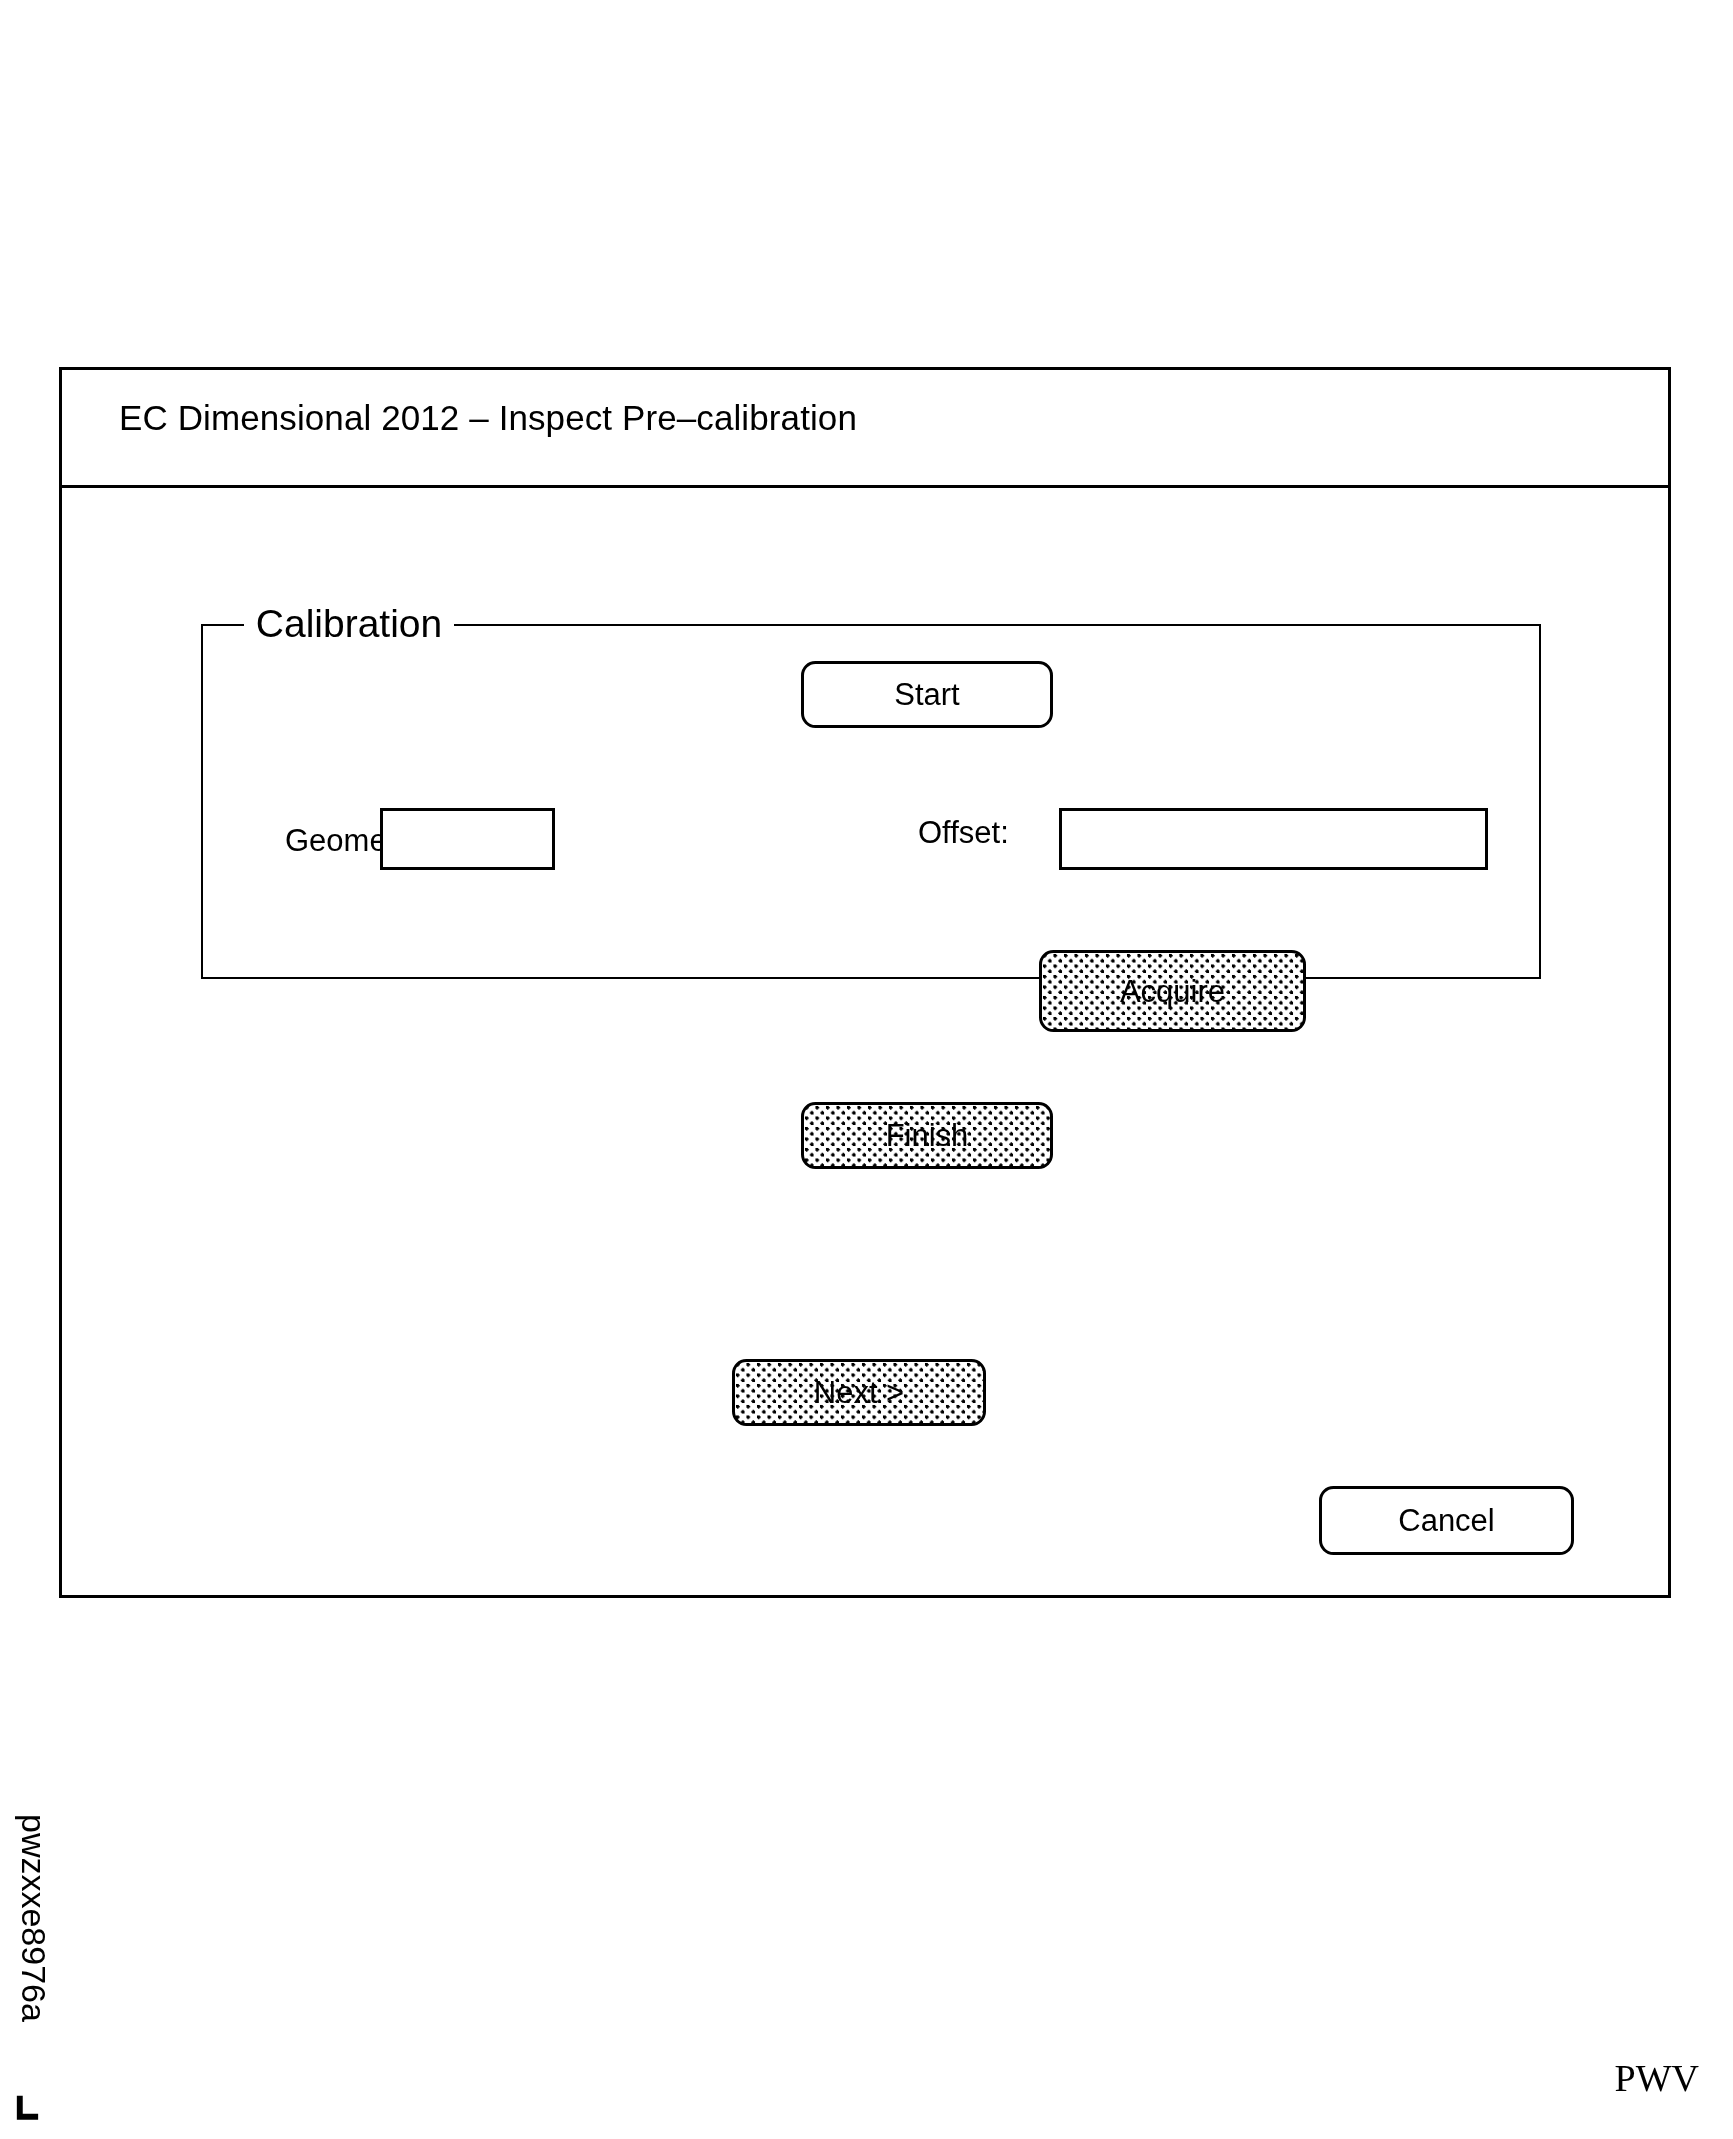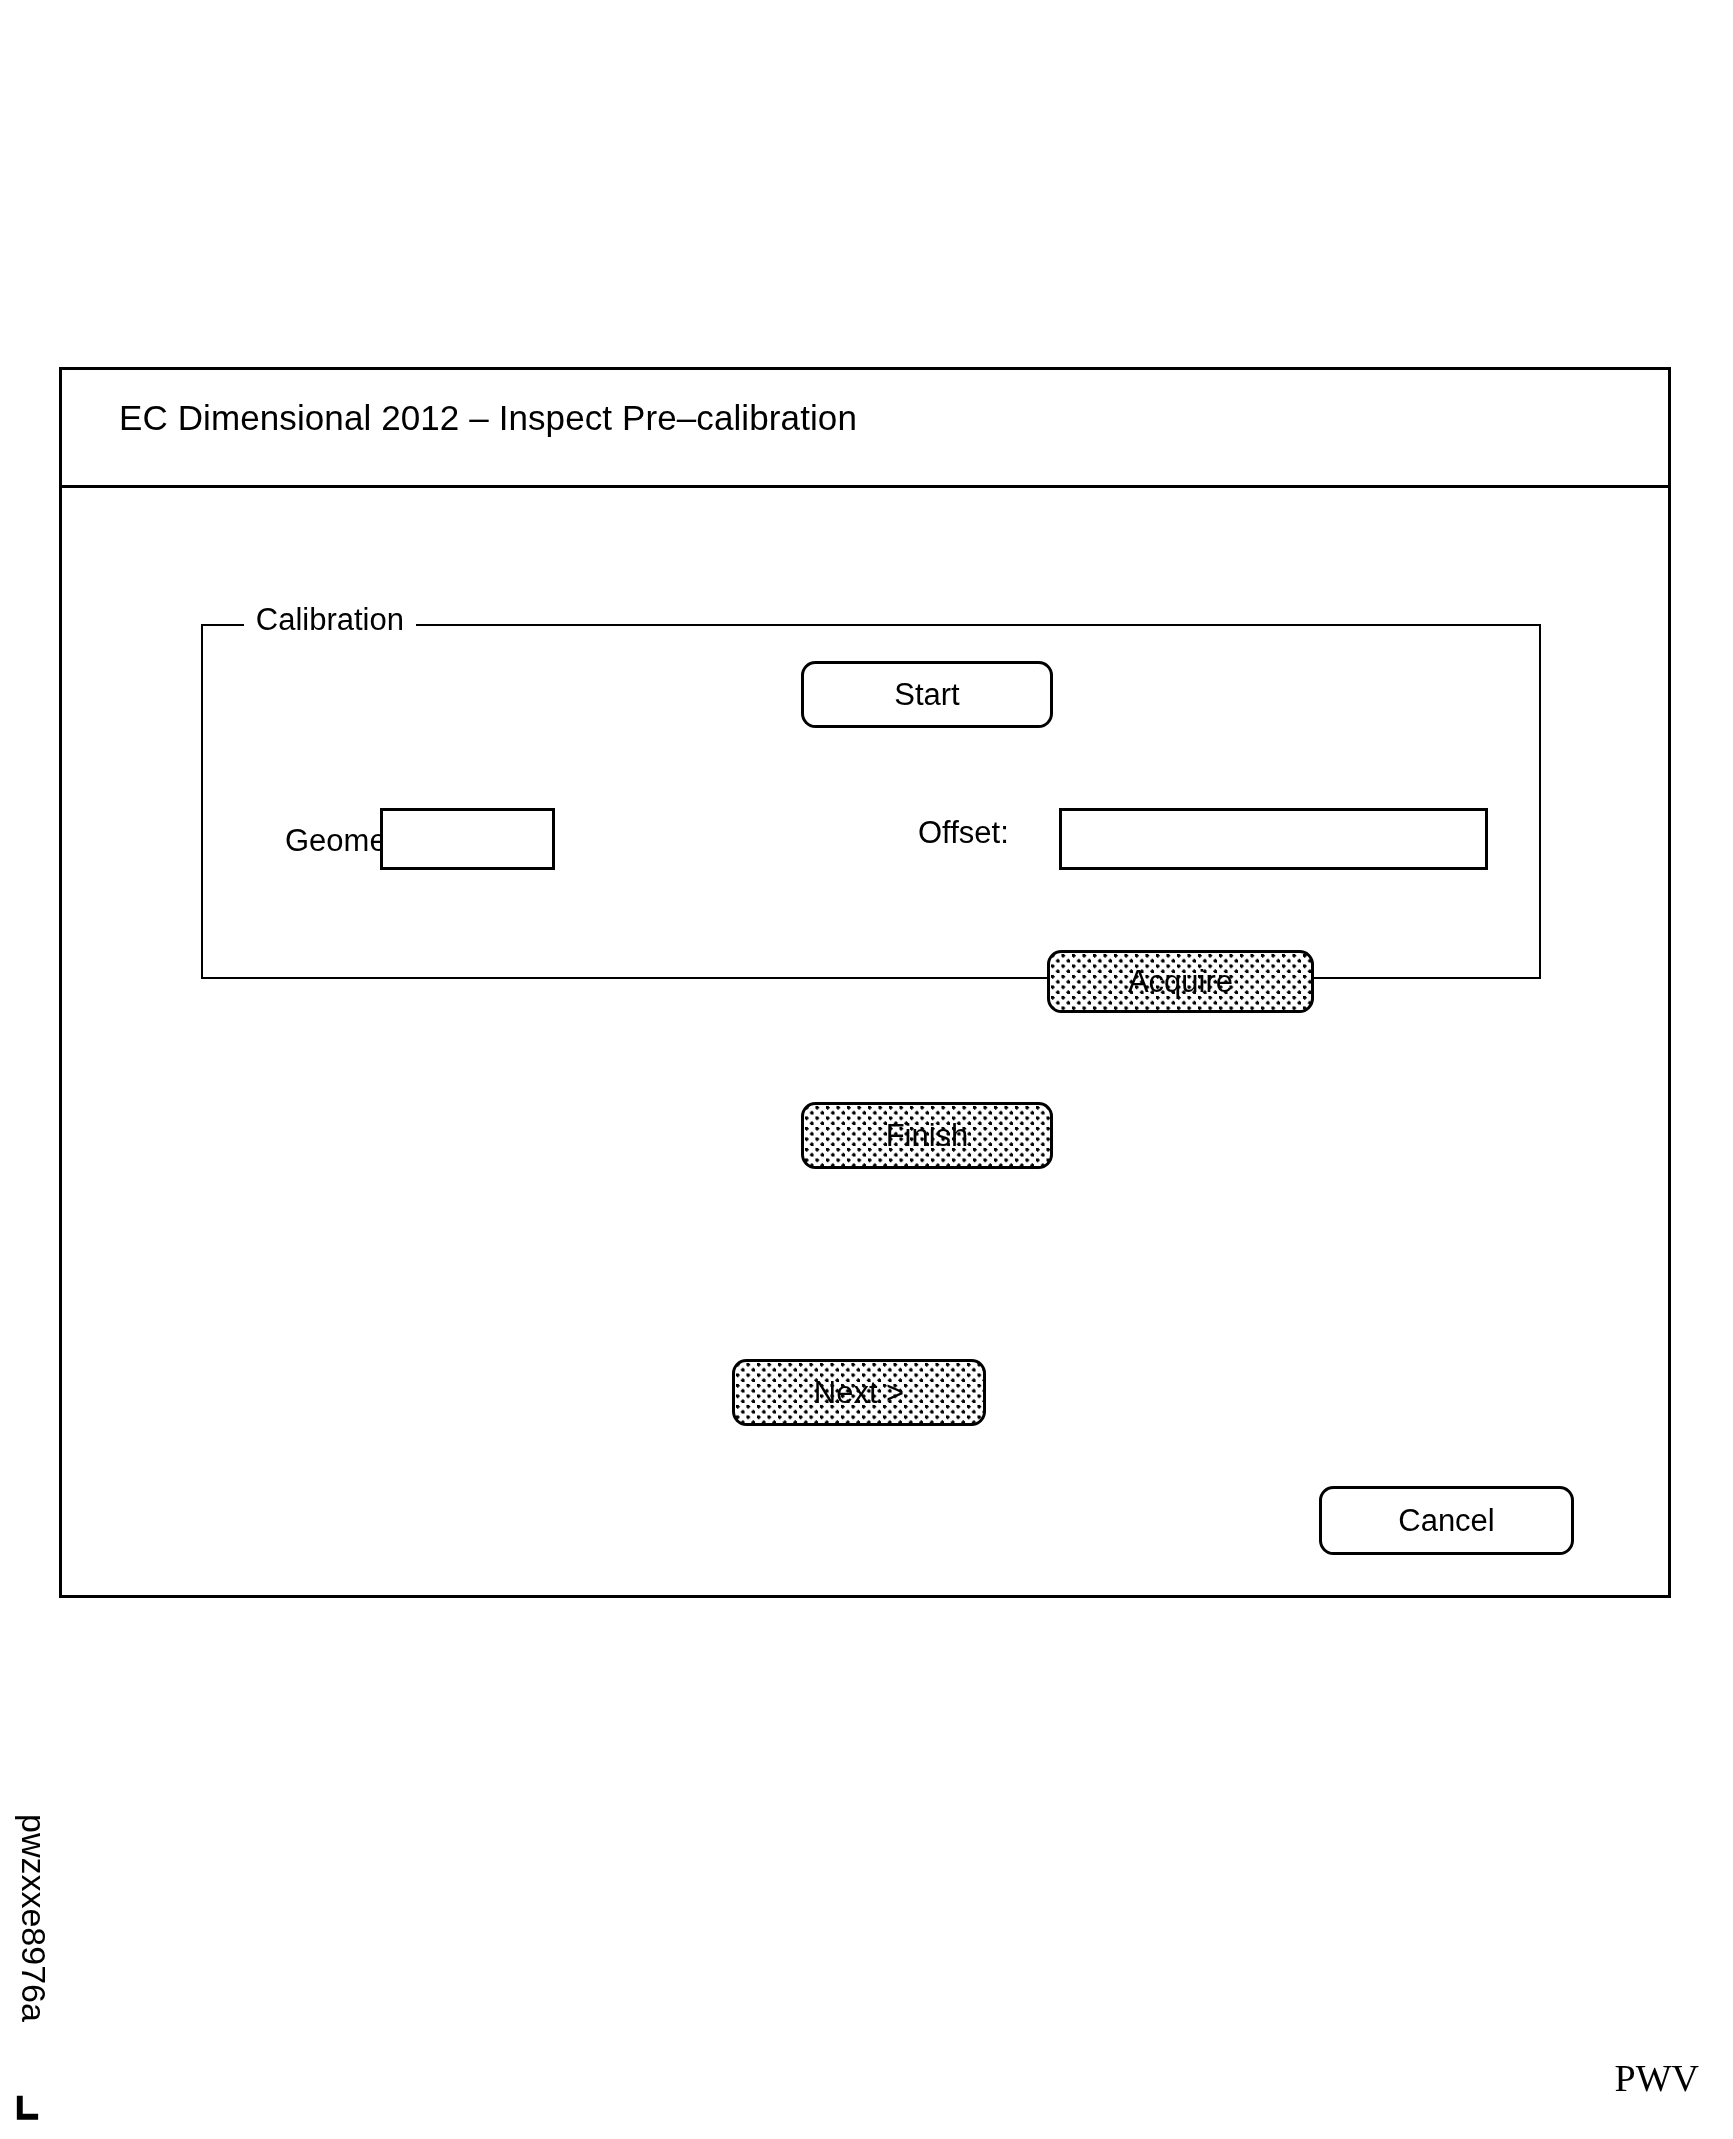--- a/index.html
+++ b/index.html
@@ -64,21 +64,21 @@
     border: 2.6px solid #000000;
     box-sizing: border-box;
   }
 
   #groupbox-legend {
     position: absolute;
     left: 41px;
     top: -21.6px;
     background: #ffffff;
     padding: 0 11.8px;
-    font-size: 31px;
+    font-size: 39px;
     line-height: 1;
     white-space: nowrap;
   }
 
   
   .btn {
     position: absolute;
     box-sizing: border-box;
     border: 3.3px solid #000000;
     border-radius: 14.4px;
@@ -171,21 +171,21 @@
 
       <button class="btn" style="left:598px; top:35px; width:252px; height:67px;">Start</button>
 
       <div class="field-label" style="left:82px; top:199px;">Geometry:</div>
       <input class="field" type="text" style="left: 177px; top: 182px; width: 175px; height: 62px;" value="">
 
       <div class="field-label" style="left:715px; top:191px;">Offset:</div>
       <input class="field" type="text" style="left: 856px; top: 182px; width: 429px; height: 62px;" value="">
 
 
-      <button class="btn disabled" disabled="" style="left:836px; top:324px; width:267px; height:63px;margin-left:8px;">Acquire</button>
+      <button class="btn disabled" disabled="" style="left:836px; top:324px; width:267px; height:82px;">Acquire</button>
 
       <button class="btn disabled" disabled="" style="left:598px; top:476px; width:252px; height:67px;">Finish</button>
 
     </div>
 
     <button class="btn" style="left:1257px; top:1116px; width:255px; height:69px;">Cancel</button>
 
     <button class="btn disabled" disabled="" style="left:670px; top:989px; width:254px; height:67px;">Next &gt;</button>
 
   </div>

